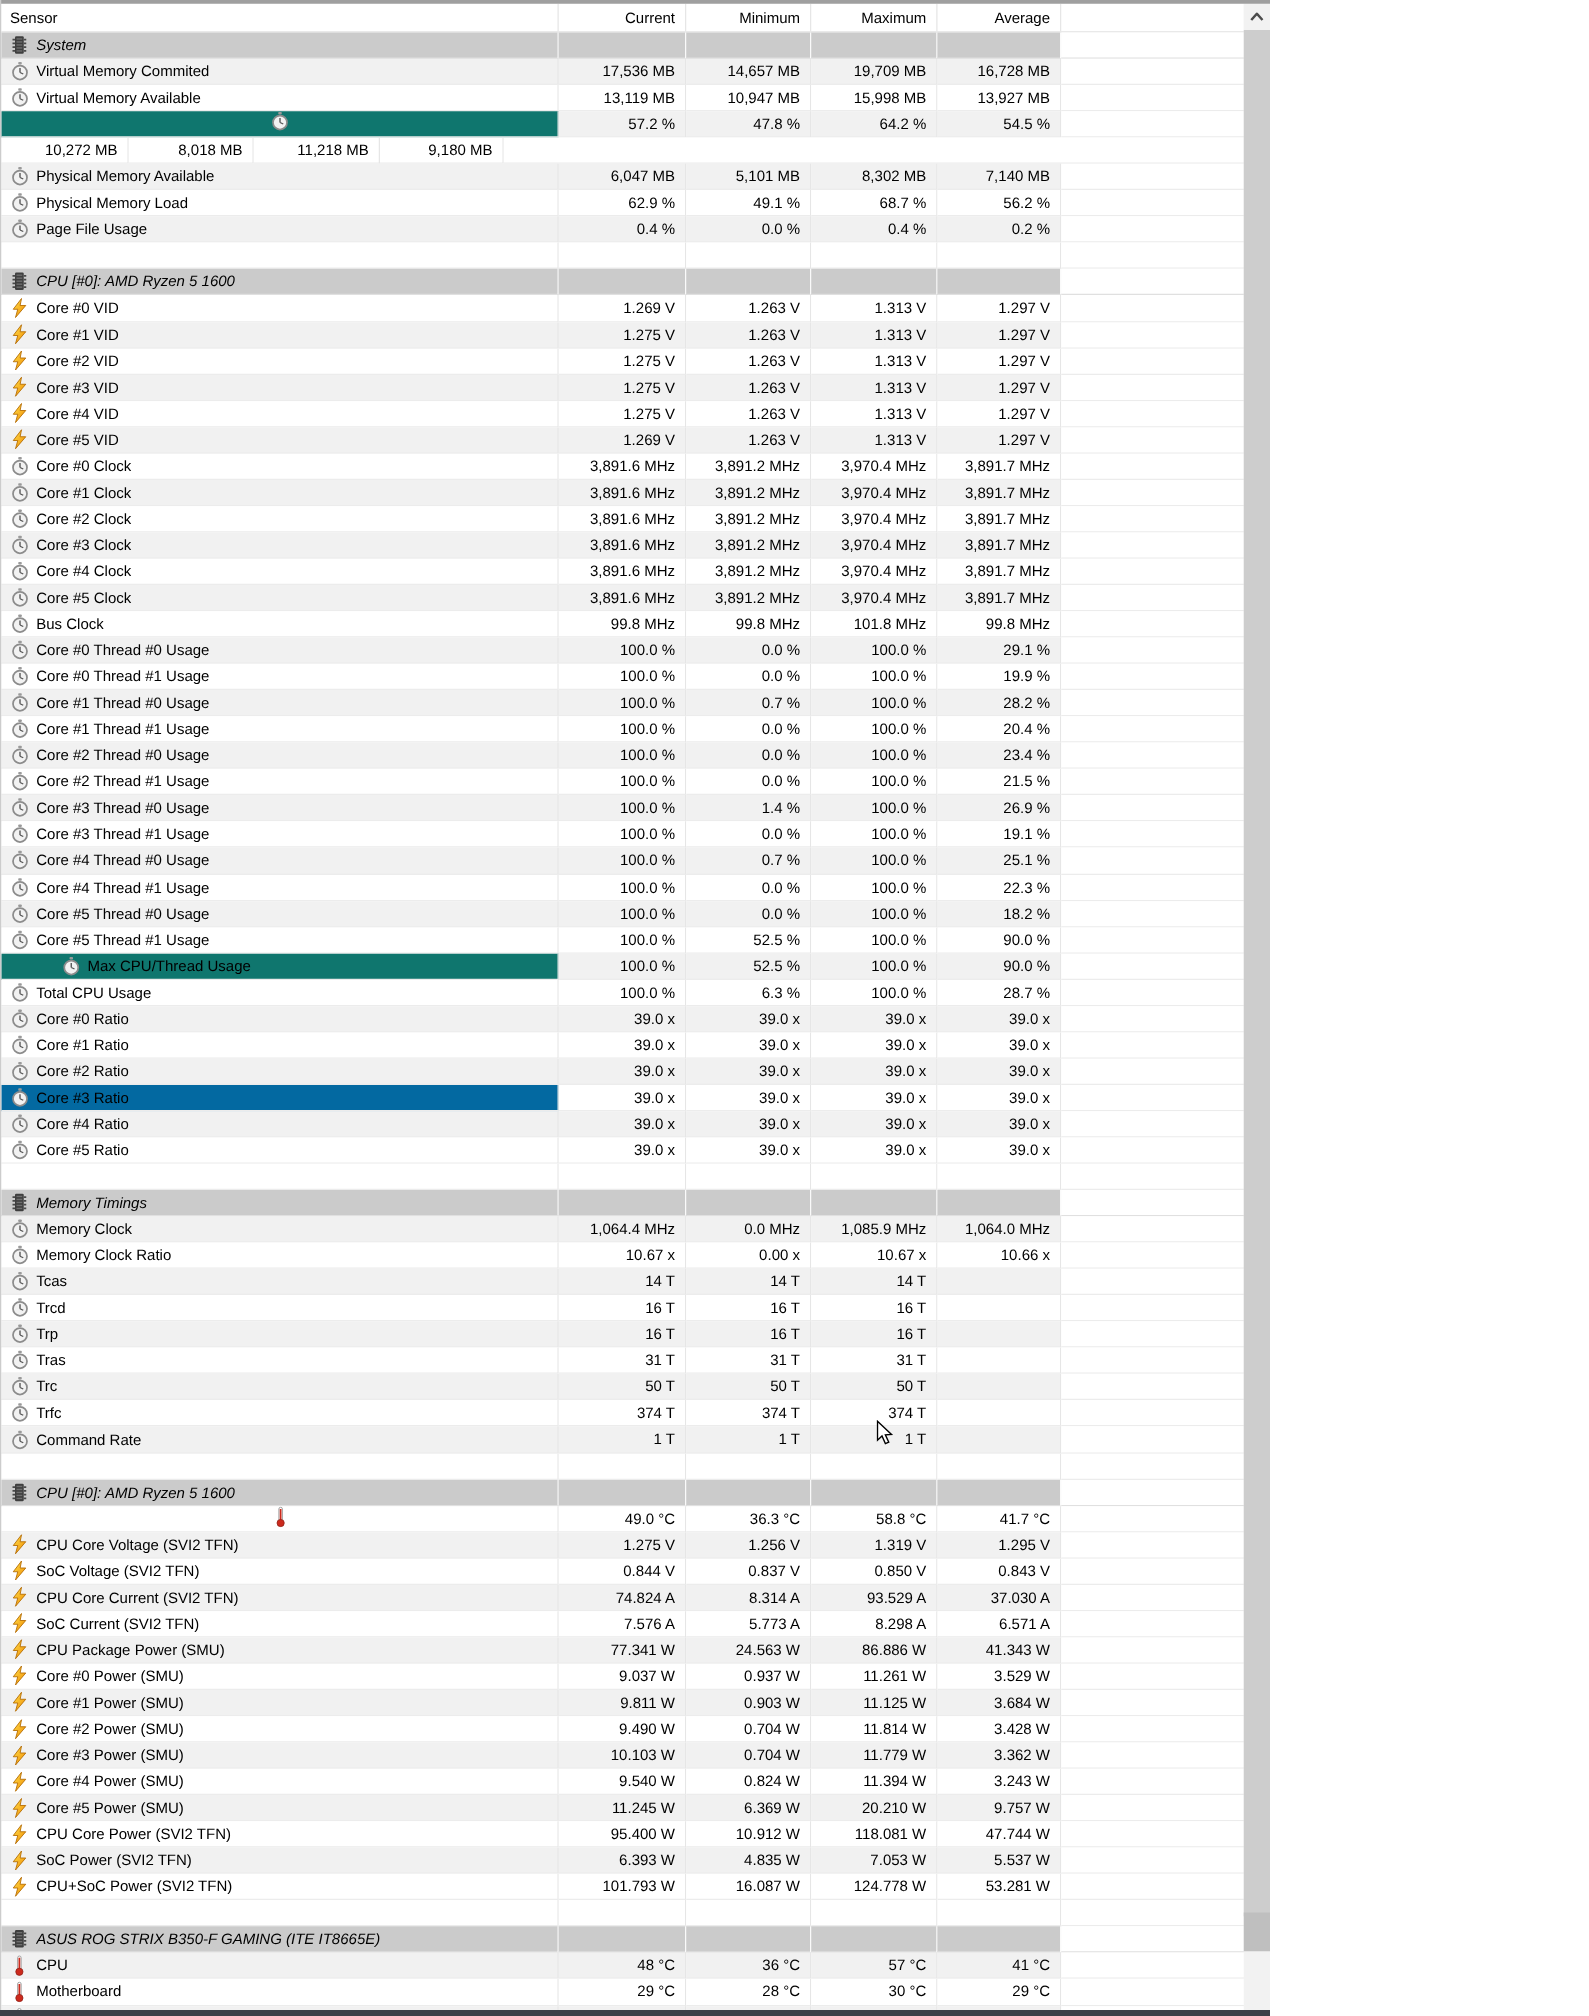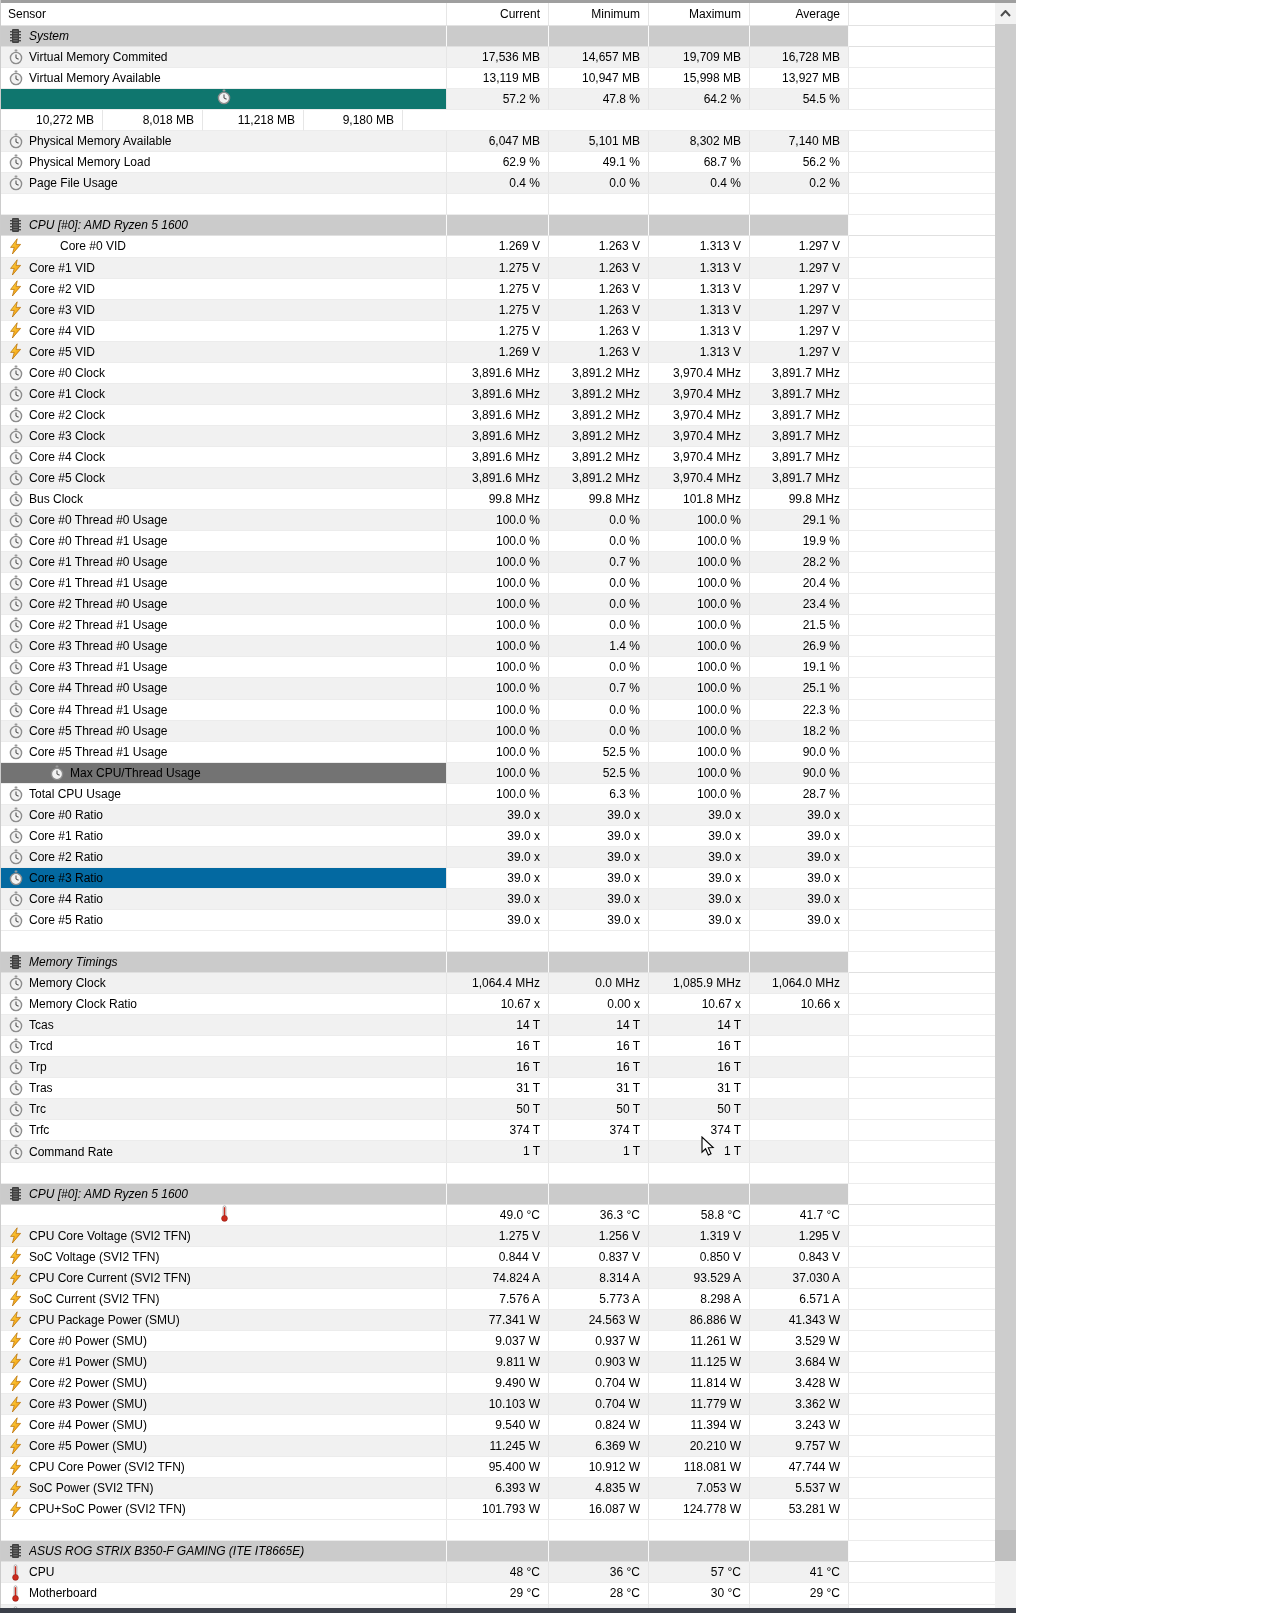--- a/index.html
+++ b/index.html
@@ -234,21 +234,21 @@
             </span>
             <span class="label">CPU [#0]: AMD Ryzen 5 1600</span>
           </div>
           <div class="cell val c1"></div>
           <div class="cell val c2"></div>
           <div class="cell val c3"></div>
           <div class="cell val c4"></div>
           <div class="cell filler"></div>
         </div>
         <div class="row">
-          <div class="cell c0" style="background: rgb(255, 255, 255); gap: 31px;">
+          <div class="cell c0" style="background: rgb(255, 255, 255);">
             <span class="icon-slot">
               <svg width="13" height="17" viewBox="0 0 13 17">
                 <defs>
                   <linearGradient id="bg1" x1="0" y1="0" x2="1" y2="1">
                     <stop offset="0" stop-color="#ffe14d"></stop>
                     <stop offset="1" stop-color="#f08a00"></stop>
                   </linearGradient>
                 </defs>
                 <path d="M8.2 0.8 L1.6 9.4 L5.2 9.4 L3.4 16 L11.6 6.4 L7.1 6.4 Z" fill="url(#bg1)" stroke="#b36a00" stroke-width="0.7"></path>
               </svg>
@@ -702,21 +702,21 @@
             </span>
             <span class="label">Core #5 Thread #1 Usage</span>
           </div>
           <div class="cell val c1" style="background: rgb(255, 255, 255);">100.0 %</div>
           <div class="cell val c2" style="background: rgb(255, 255, 255);">52.5 %</div>
           <div class="cell val c3" style="background: rgb(255, 255, 255);">100.0 %</div>
           <div class="cell val c4" style="background: rgb(255, 255, 255);">90.0 %</div>
           <div class="cell filler"></div>
         </div>
         <div class="row">
-          <div class="cell c0" style="background: #737373; padding-left: 48px;">
+          <div class="cell c0" style="background: #0f766e; padding-left: 48px;">
             <span class="icon-slot">
               <svg width="14" height="16" viewBox="0 0 14 16">
                 <rect x="5.6" y="0.6" width="2.8" height="2" rx="0.6" fill="#9a9a9a"></rect>
                 <circle cx="7" cy="9" r="5.6" fill="#f2f2f2" stroke="#8c8c8c" stroke-width="1.4"></circle>
                 <line x1="7" y1="9" x2="7" y2="5.4" stroke="#555" stroke-width="1.1"></line>
                 <line x1="7" y1="9" x2="9.6" y2="10.2" stroke="#555" stroke-width="1.1"></line>
               </svg>
             </span>
             <span class="label">Max CPU/Thread Usage</span>
           </div>

